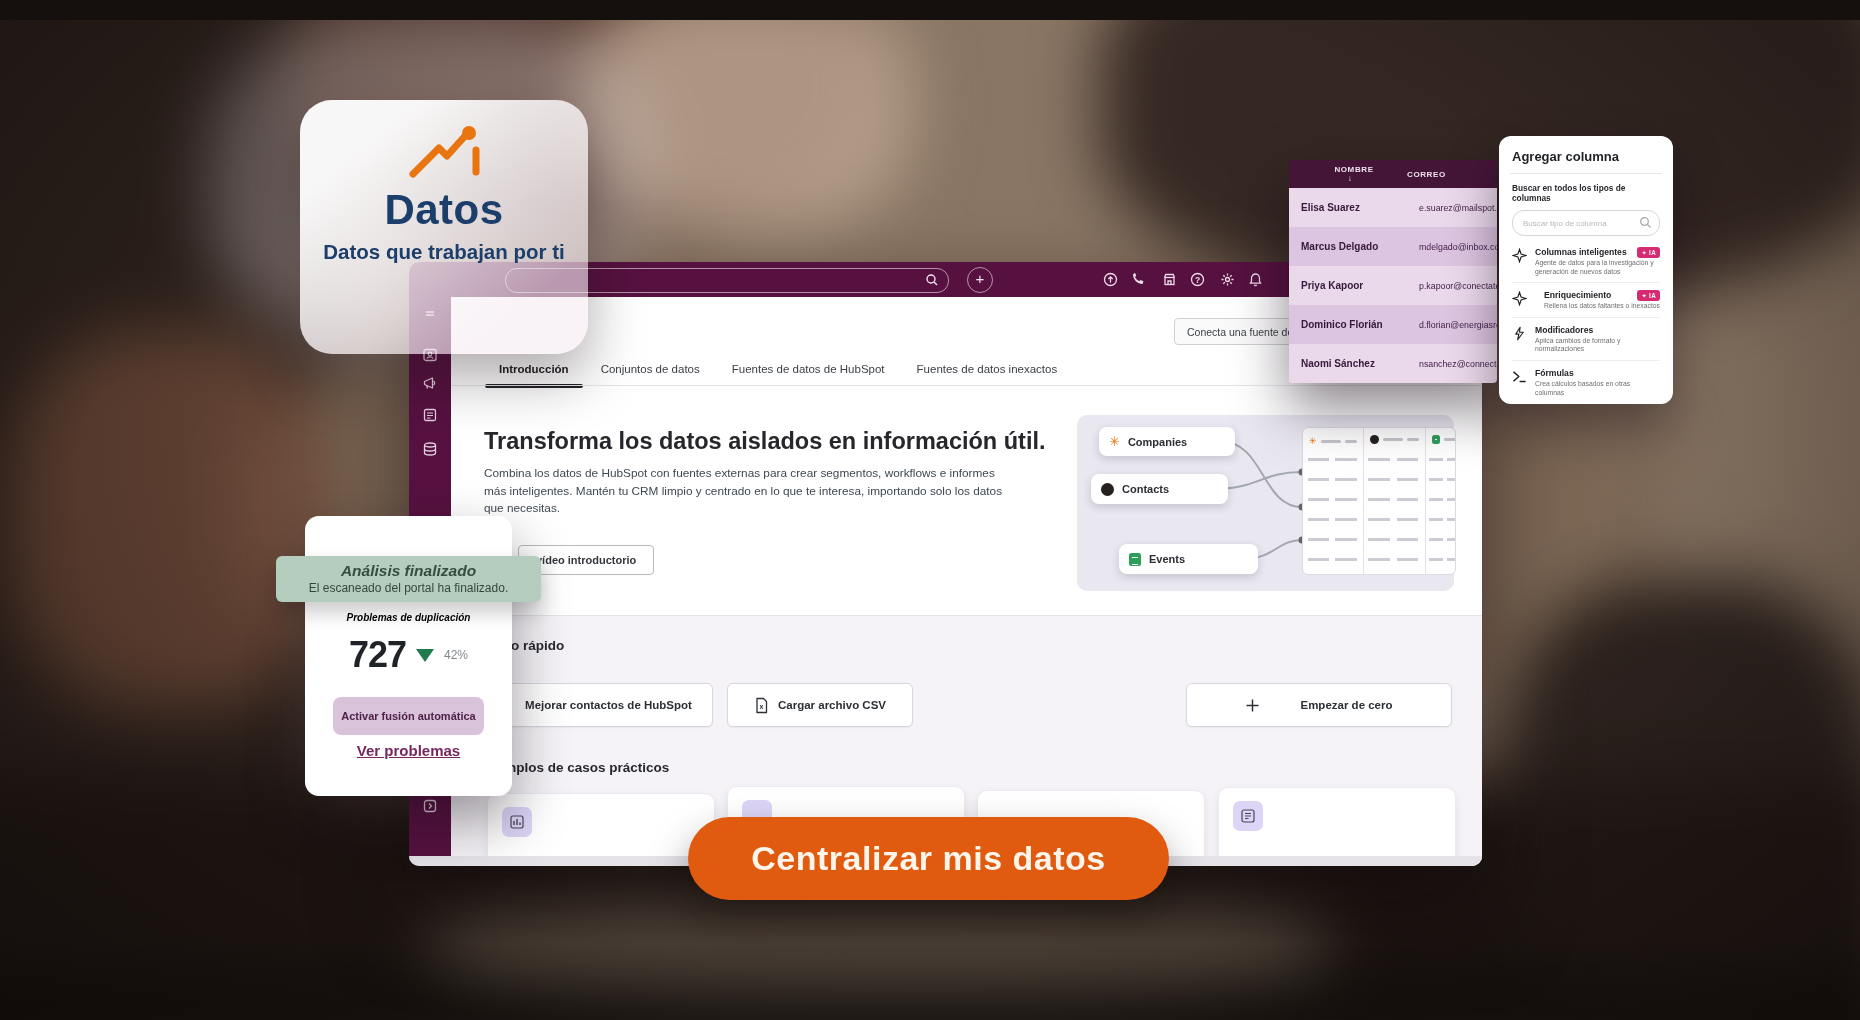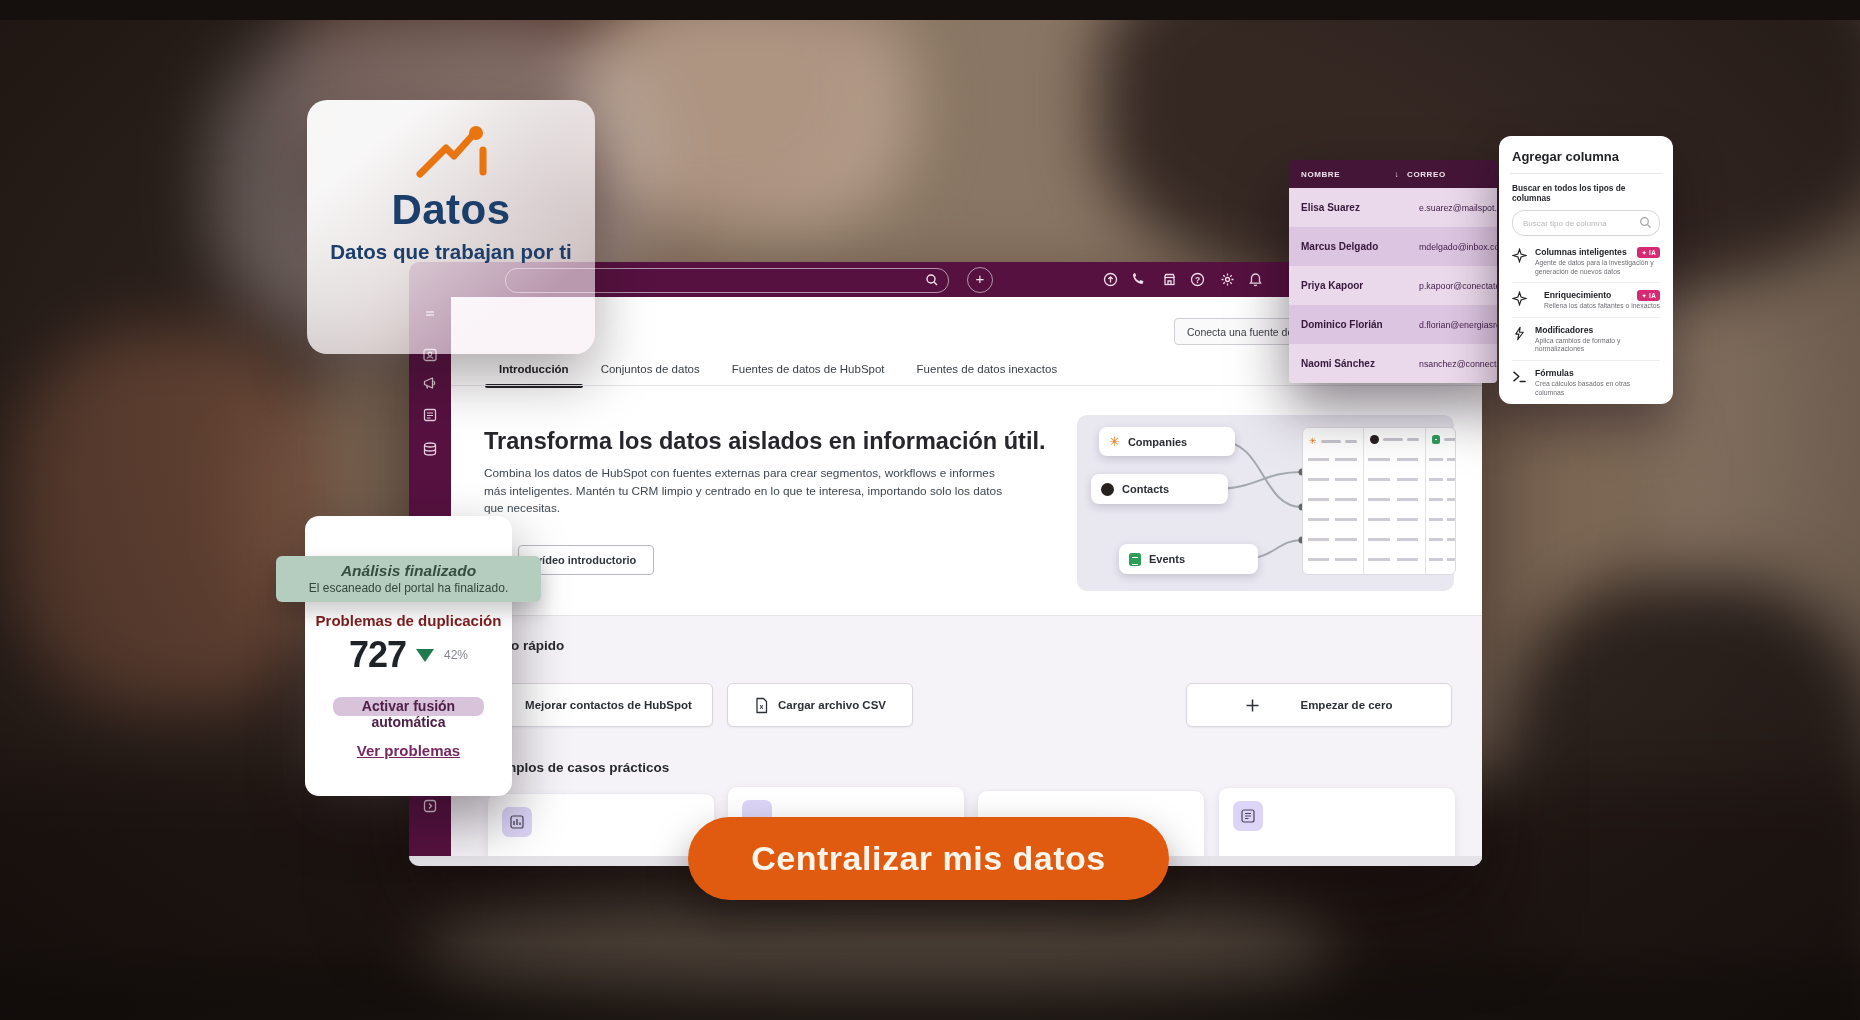--- a/index.html
+++ b/index.html
@@ -19,23 +19,23 @@
   .b6{left:50px;top:370px;width:320px;height:380px;background:#6e4a38;opacity:.8;}
   .b7{left:-40px;top:820px;width:1980px;height:280px;background:#1f1713;border-radius:0;}
   .b8{left:470px;top:930px;width:900px;height:120px;background:#6b5e51;opacity:.85;}
   .b9{left:1540px;top:620px;width:380px;height:440px;background:#241b17;opacity:.9;}
   .b10{left:250px;top:50px;width:440px;height:340px;background:#cfc3c2;opacity:.38;}
   #vignette{position:absolute;inset:0;background:radial-gradient(ellipse at 50% 42%,transparent 52%,rgba(12,7,6,.55) 100%);}
   #topstrip{position:absolute;left:0;top:0;width:100%;height:20px;background:#15100d;}
   #botshade{position:absolute;left:0;bottom:0;width:100%;height:80px;background:linear-gradient(to bottom,transparent,rgba(10,7,6,.5));}
 
   
-  #hero{left:300px;top:100px;width:288px;height:254px;border-radius:20px;z-index:30;
+  #hero{left:300px;top:100px;width:288px;height:254px;border-radius:32px;z-index:30;
         background:linear-gradient(140deg,rgba(255,255,255,.95) 20%,rgba(246,236,242,.62) 80%);
-        box-shadow:0 25px 55px rgba(30,18,24,.35);text-align:center;margin-left:7px;}
+        box-shadow:0 25px 55px rgba(30,18,24,.35);text-align:center;}
   #hero .trend{margin-top:22px;}
   #hero h1{margin:6px 0 0;font-size:42px;line-height:44px;color:#1b3e6b;letter-spacing:.5px;}
   #hero h2{margin:8px 14px 0;font-size:20.5px;line-height:24px;color:#1b3e6b;}
 
   
   #win{left:409px;top:262px;width:1073px;height:604px;background:#fff;border-radius:10px;z-index:10;
        box-shadow:0 45px 90px rgba(18,9,10,.55);overflow:hidden;}
   #topbar{position:absolute;left:0;top:0;width:100%;height:35px;background:#561140;}
   #searchpill{position:absolute;left:96px;top:6px;width:442px;height:23px;border:1px solid rgba(255,255,255,.55);
        border-radius:12px;}
@@ -101,21 +101,21 @@
         display:flex;align-items:center;justify-content:center;}
   .ex-label{position:absolute;left:14px;bottom:9px;font-size:10.5px;font-weight:bold;color:#2b2e33;white-space:nowrap;}
   #ec3 .ex-label{left:auto;right:10px;}
   #botstrip{position:absolute;left:0px;top:594px;width:1073px;height:10px;background:#e5e2e8;}
 
   
   #ctable{left:1289px;top:160px;width:208px;z-index:50;border-radius:4px;overflow:hidden;
         box-shadow:0 25px 55px rgba(20,8,20,.5);}
   #ctable .thead{height:28px;background:#451538;color:#f0e3ee;font-size:8px;font-weight:bold;
         letter-spacing:.6px;display:flex;align-items:center;}
-  #ctable .thead .c1{margin-left:12px;width:106px;display:flex;justify-content:space-between;align-items:center;}
+  #ctable .thead .c1{margin-left:12px;width:106px;display:flex;justify-content:space-between;align-items:center;flex-direction:column;}
   #ctable .thead .sort{font-size:8px;margin-right:8px;}
   .trow{height:39px;display:flex;align-items:center;}
   .trow:nth-of-type(odd){background:#ead9eb;}
   .trow:nth-of-type(even){background:#dcc5e0;}
   .tname{margin-left:12px;width:118px;font-size:10px;font-weight:bold;color:#35183a;flex:none;}
   .temail{font-size:8.8px;color:#43214a;white-space:nowrap;overflow:hidden;}
 
   
   #panel{left:1499px;top:136px;width:174px;height:268px;background:#fff;border-radius:12px;z-index:50;
         box-shadow:0 22px 50px rgba(20,8,20,.45);padding:13px 13px 10px;box-sizing:border-box;}
@@ -135,27 +135,27 @@
   .pbadge{position:absolute;right:0;top:7px;background:#d62a72;color:#fff;font-size:6.3px;font-weight:bold;
         border-radius:3px;padding:2px 4px;letter-spacing:.3px;}
 
   
   #acard{left:305px;top:516px;width:207px;height:280px;background:#fff;border-radius:14px;z-index:40;
         box-shadow:0 25px 55px rgba(22,12,22,.42);text-align:center;}
   #abanner{left:276px;top:556px;width:265px;height:46px;background:#b5cdbe;border-radius:6px;z-index:45;
         box-shadow:0 10px 20px rgba(20,15,18,.22);text-align:center;}
   #abanner .bt{font-size:15.5px;font-weight:bold;color:#344f40;margin-top:6px;font-style:italic;}
   #abanner .bs{font-size:12px;color:#31473a;margin-top:1px;}
-  #alabel{position:absolute;left:0;right:0;top:96px;font-size:15px;font-weight:bold;color:#7f1d1d;}
+  #alabel{position:absolute;left:0;right:0;top:96px;font-size:10px;font-weight:bold;color:#000000;font-style:italic;}
   #avalrow{position:absolute;left:0;right:0;top:118px;display:flex;align-items:center;justify-content:center;gap:10px;}
   #aval{font-size:36px;font-weight:800;color:#1f2226;letter-spacing:-1px;}
   #atri{width:0;height:0;border-left:9px solid transparent;border-right:9px solid transparent;border-top:13px solid #1f7a4e;}
   #adelta{font-size:12px;color:#83878c;}
-  #abtn{position:absolute;left:28px;right:28px;top:181px;height:19px;background:#d9c3db;border:none;border-radius:8px;
-        font-family:inherit;font-size:14px;font-weight:bold;color:#4f2048;}
+  #abtn{position:absolute;left:28px;right:28px;top:181px;height:38px;background:#d9c3db;border:none;border-radius:8px;
+        font-family:inherit;font-size:11px;font-weight:bold;color:#4f2048;}
   #alink{position:absolute;left:0;right:0;top:226px;font-size:15px;font-weight:bold;color:#76275f;
         text-decoration:underline;cursor:pointer;text-align:center;}
 
   
   #cta{left:688px;top:817px;width:481px;height:83px;background:#e05a10;border:none;border-radius:42px;z-index:60;
         font-family:inherit;font-size:34px;font-weight:bold;color:#fdf4ea;letter-spacing:.5px;
         box-shadow:0 20px 40px rgba(15,8,6,.4);cursor:pointer;}
 
   svg{display:block;}
 </style>

